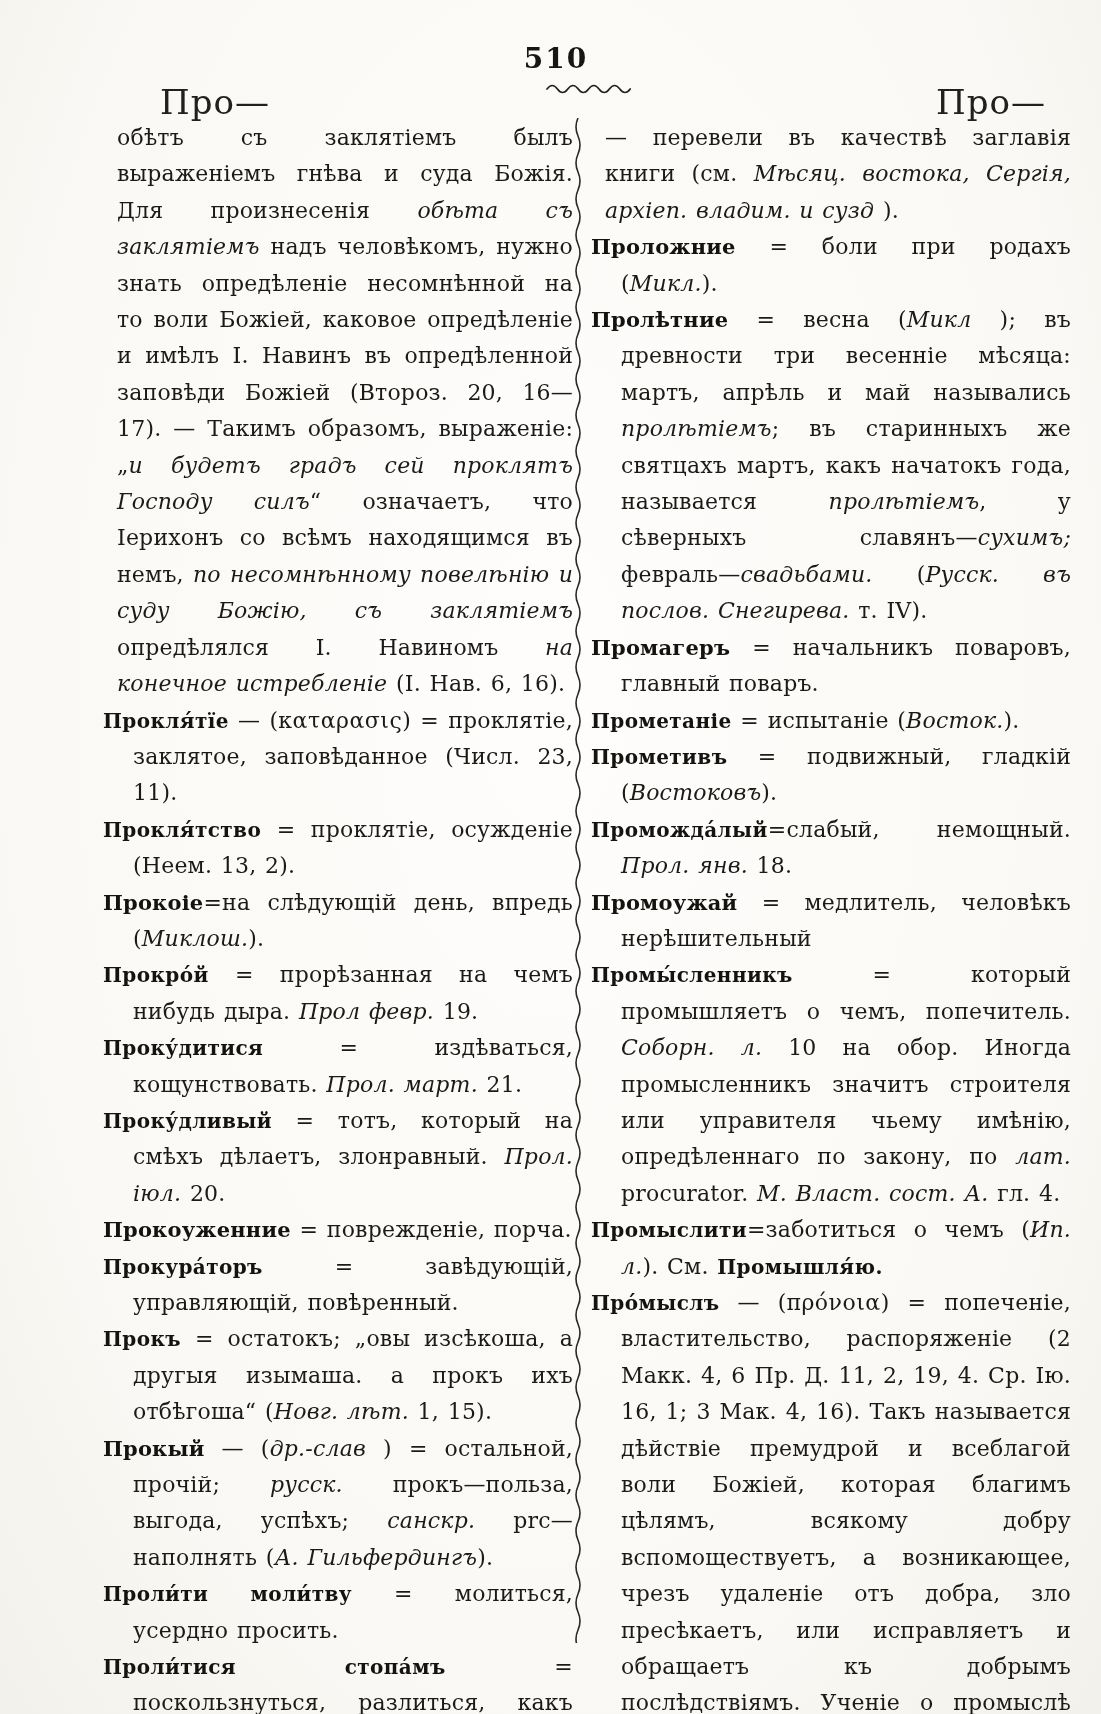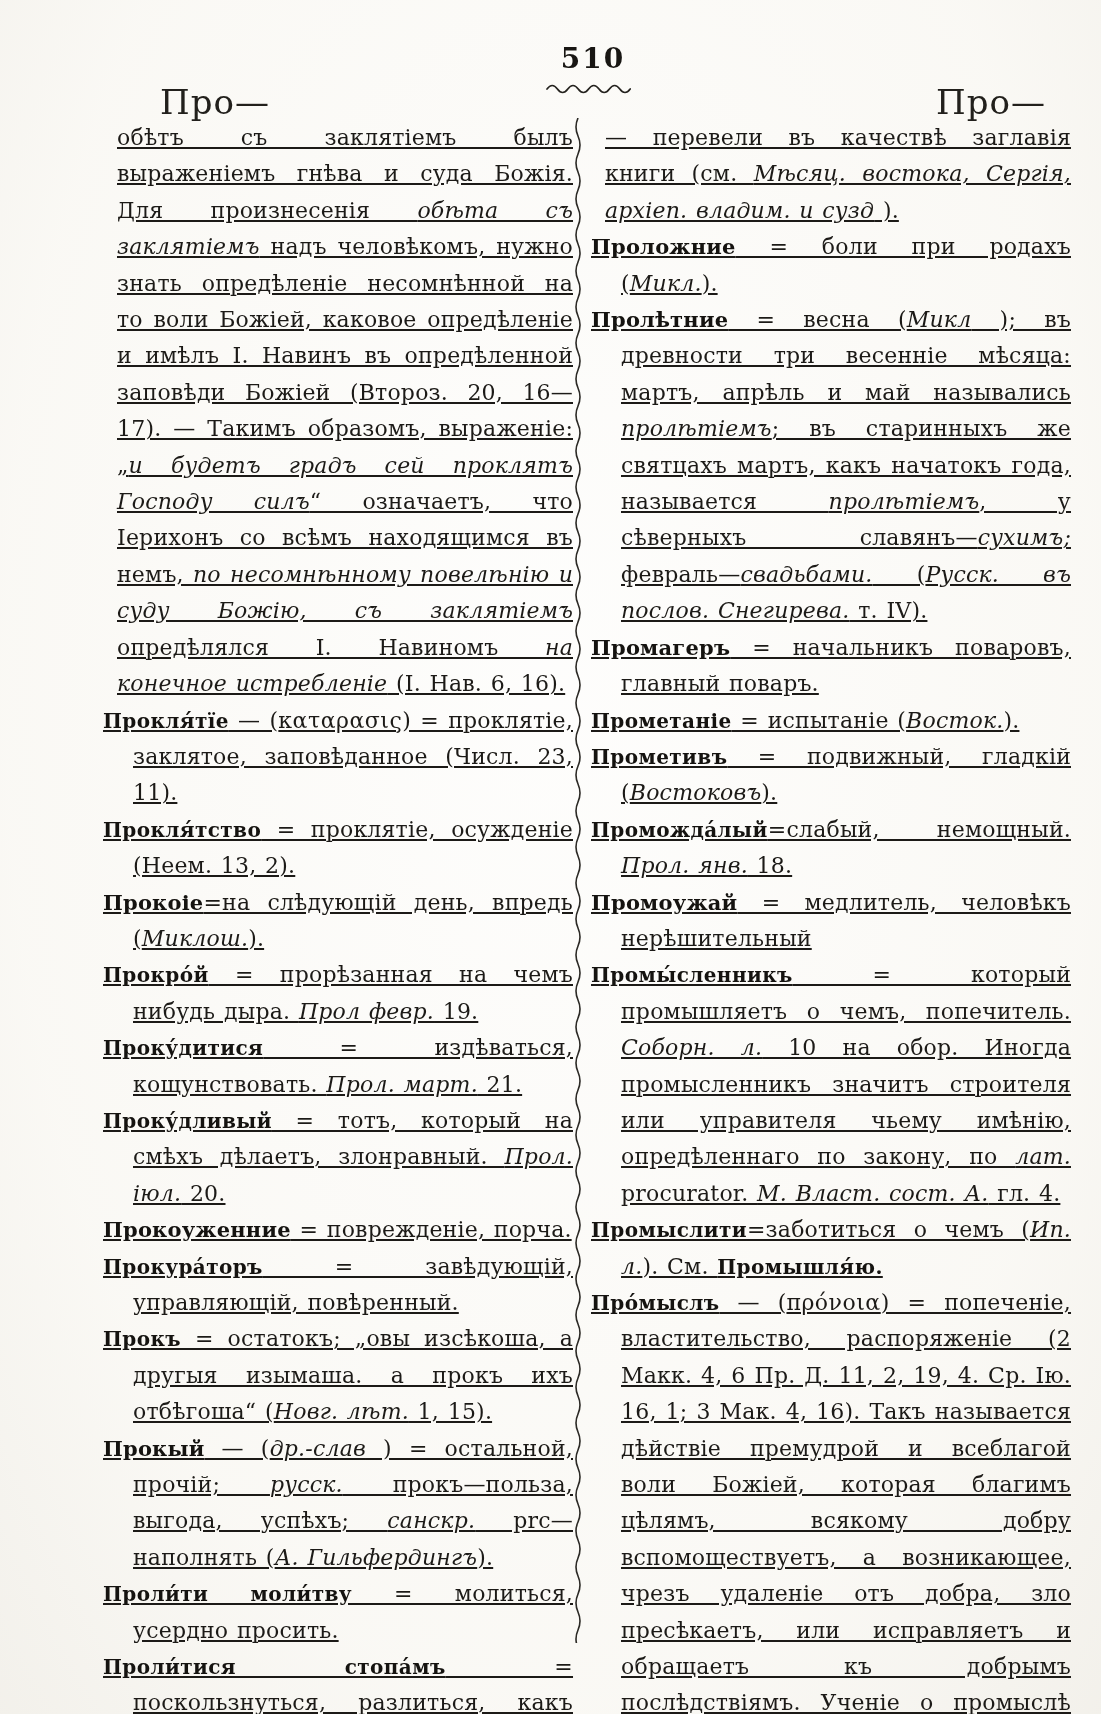--- a/index.html
+++ b/index.html
@@ -7,42 +7,42 @@
     position:relative;
     width:1101px;height:1714px;
     margin:0 auto;
     background:#fcfbf8;
     background-image:radial-gradient(ellipse at 50% 40%, rgba(255,255,255,0.6) 0%, rgba(246,244,238,0.35) 70%, rgba(235,232,224,0.55) 100%);
     color:#1c1a17;
     font-family:"DejaVu Serif","Liberation Serif",serif;
     overflow:hidden;
   }
   .pagenum{
-    position:absolute;left:548px;top:42px;width:90px;
+    position:absolute;left:511px;top:42px;width:90px;
     text-align:center;
     font-size:28px;font-weight:bold;letter-spacing:2px;
     color:#181613;
   }
   .squiggle{position:absolute;left:544px;top:82px;}
   .rh{
     position:absolute;top:82px;
     font-size:34px;letter-spacing:1px;color:#22201c;
   }
   .rh-left{left:160px;}
   .rh-right{left:936px;}
   .divider{position:absolute;left:572px;top:118px;}
   .col{
     position:absolute;top:120px;
     font-size:22px;line-height:36.4px;
     letter-spacing:0.2px;word-spacing:1.5px;
     text-align:justify;
   }
   .col-left{left:103px;width:470px;}
   .col-right{left:591px;width:480px;}
-  .entry{margin:0;text-indent:-30px;padding-left:30px;text-decoration:underline;}
+  .entry{margin:0;text-indent:-30px;padding-left:30px;}
   .entry.cont{text-indent:0;padding-left:14px;}
   .hw{
     font-weight:bold;
     font-size:20px;
     letter-spacing:0.4px;
     color:#151310;
   }
   .hw-sm{font-size:21px;letter-spacing:0.2px;}
   .it{font-style:italic;}
   .gk{letter-spacing:0.5px;}

